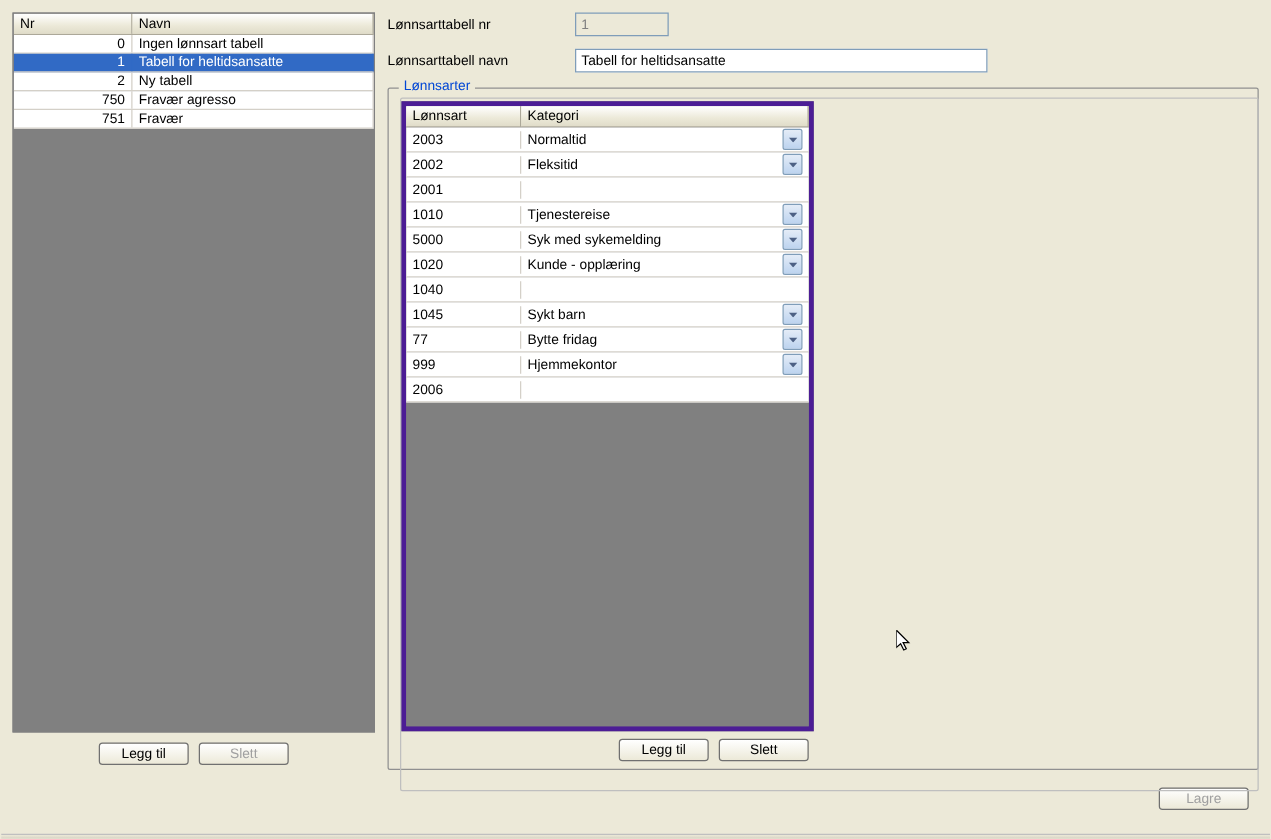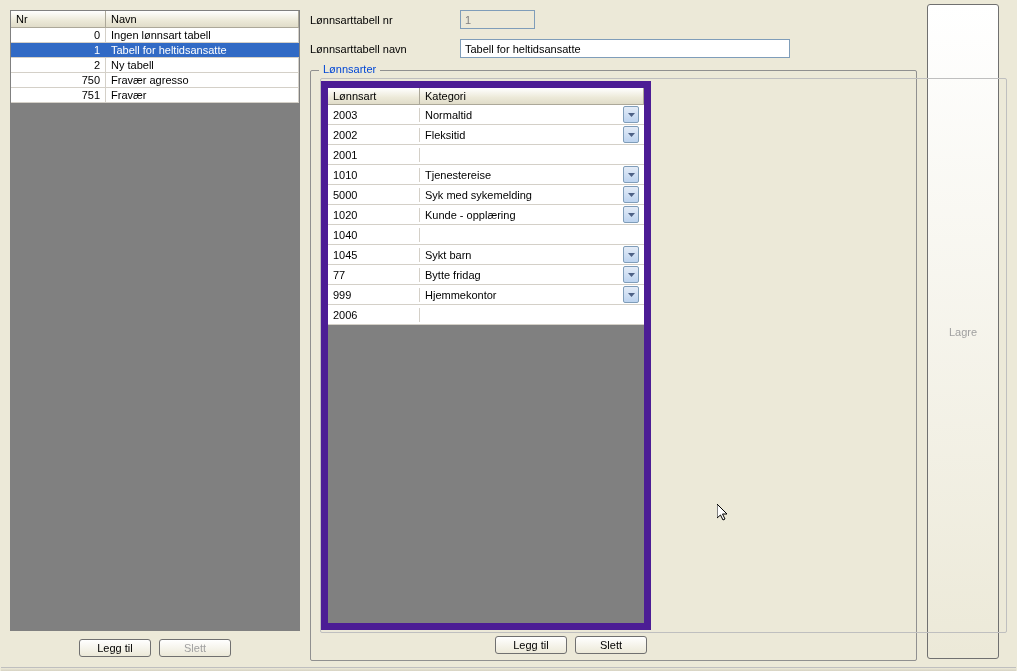--- a/index.html
+++ b/index.html
@@ -11,21 +11,21 @@
       margin: 0;
       padding: 0;
       background: #ece9d8;
       width: 1017px;
       height: 671px;
       overflow: hidden;
       position: relative;
     }
     .main-container {
       display: flex;
-      flex-direction: row;
+      flex-direction: column;
       height: 100%;
     }
     .content-area {
       display: flex;
       flex: 1;
       padding: 10px;
       gap: 10px;
     }
     .left-panel {
       width: 290px;
@@ -143,21 +143,21 @@
     }
     .fieldset-legend {
       position: absolute;
       top: -8px;
       left: 8px;
       background: #ece9d8;
       padding: 0 4px;
       color: #0046d5;
     }
     .lonnsarter-grid {
-      border: 7px solid #4c1d95;
+      border: 4px solid #4c1d95;
       background: #808080;
       width: 330px;
       flex: 1;
       display: flex;
       flex-direction: column;
     }
     .l-header {
       display: flex;
       background: #ece9d8;
     }
@@ -202,21 +202,21 @@
       display: flex;
       align-items: center;
       justify-content: center;
       cursor: pointer;
       flex-shrink: 0;
     }
     .dropdown-btn svg { width: 7px; height: 4px; }
     .bottom-bar {
       display: flex;
       justify-content: flex-end;
-      padding: 4px 18px 12px 0;
+      padding: 4px 18px 23px 0;
     }
     .bottom-outline {
       position: absolute;
       left: 320px;
       right: 10px;
       top: 78px;
       bottom: 38px;
       border: 1px solid #bfbfbf;
       border-radius: 2px;
       pointer-events: none;

